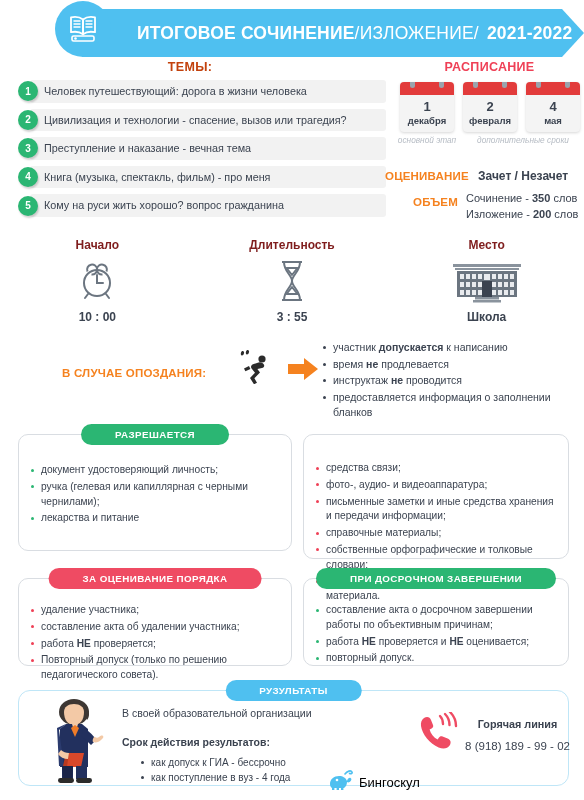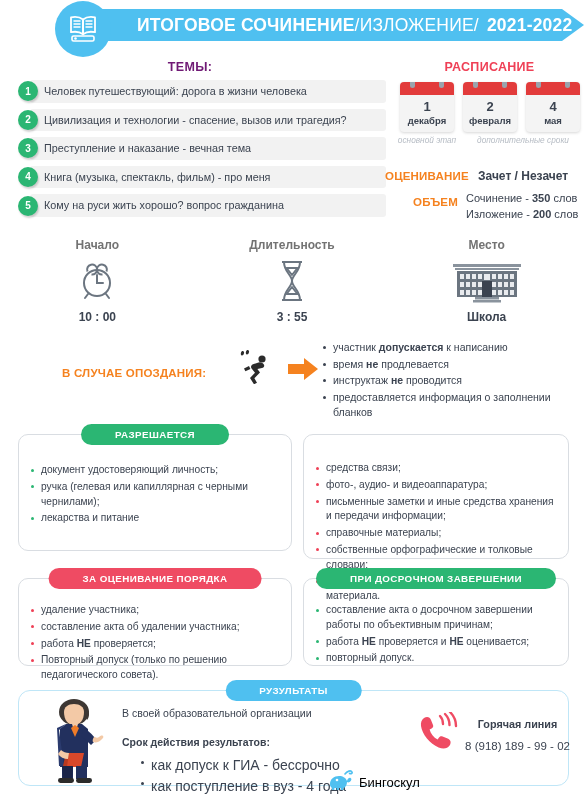--- a/index.html
+++ b/index.html
@@ -9,40 +9,40 @@
     font-family: "Liberation Sans", "DejaVu Sans", sans-serif;
     color: #3b4350;
     overflow: hidden;
     position: relative;
   }
 
   
   .header { position: relative; height: 58px; }
   .banner {
     position: absolute; left: 82px; top: 9px;
-    width: 502px; height: 32px;
+    width: 502px; height: 48px;
     background: #4fc0f0;
     display: flex; align-items: center;
     padding-left: 55px;
     clip-path: polygon(0 0, calc(100% - 22px) 0, 100% 50%, calc(100% - 22px) 100%, 0 100%);
   }
   .banner-text { color: #fff; font-size: 17.5px; letter-spacing: .2px; white-space: nowrap; }
   .banner-text .b { font-weight: bold; }
   .banner-text .l { font-weight: normal; }
   .logo-circle {
     position: absolute; left: 55px; top: 1px;
     width: 56px; height: 56px; border-radius: 50%;
     background: #4fc0f0;
     display: flex; align-items: center; justify-content: center;
   }
 
   
   .themes-head {
     position: absolute; left: 0; top: 60px; width: 380px;
-    text-align: center; color: #701a75; font-weight: bold; font-size: 12.5px;
+    text-align: center; color: #c2410c; font-weight: bold; font-size: 12.5px;
     letter-spacing: .3px;
   }
   .themes-list { position: absolute; left: 18px; top: 80px; width: 368px; }
   .theme-row { display: flex; align-items: center; margin-bottom: 6px; min-height: 22px; }
   .theme-num {
     width: 20px; height: 20px; min-width: 20px; border-radius: 50%;
     background: #2bb673; color: #fff; font-size: 10px; font-weight: bold;
     display: flex; align-items: center; justify-content: center;
     box-shadow: 1px 2px 2px rgba(0,0,0,.18);
     position: relative; z-index: 2;
@@ -94,21 +94,21 @@
   }
   .obem-value {
     position: absolute; left: 466px; top: 191px; font-size: 11px; line-height: 1.45;
     color: #3b4350; white-space: nowrap;
   }
   .obem-value b { font-weight: bold; }
 
   
   .strip { position: absolute; top: 238px; left: 0; width: 584px; display: flex; }
   .strip-col { flex: 1; text-align: center; }
-  .strip-title { color: #737373; font-weight: bold; font-size: 12px; margin-bottom: 4px; }
+  .strip-title { color: #7f1d1d; font-weight: bold; font-size: 12px; margin-bottom: 4px; }
   .strip-icon { height: 50px; display: flex; align-items: center; justify-content: center; }
   .strip-val { font-weight: bold; font-size: 12px; color: #3b4350; margin-top: 4px; }
 
   
   .late-label {
     position: absolute; left: 62px; top: 367px; color: #f5821f;
     font-weight: bold; font-size: 11.5px; letter-spacing: .2px;
   }
   .late-run { position: absolute; left: 238px; top: 348px; }
   .late-arrow { position: absolute; left: 288px; top: 358px; }
@@ -160,21 +160,21 @@
   #panel-results {
     left: 18px; top: 690px; width: 551px; height: 96px;
     border: 1px solid #bfe6f7; border-radius: 12px;
   }
   .res-person { position: absolute; left: 36px; top: 698px; }
   .res-line1 { position: absolute; left: 122px; top: 707px; font-size: 10.5px; color: #3b4350; }
   .res-line2 { position: absolute; left: 122px; top: 736px; font-size: 10.5px; font-weight: bold; color: #3b4350; }
   .res-list { position: absolute; left: 140px; top: 755px; }
   .res-list li {
     list-style: none; position: relative; padding-left: 11px;
-    font-size: 14px; line-height: 1.5; color: #3b4350;
+    font-size: 10px; line-height: 1.5; color: #3b4350;
   }
   .res-list li::before {
     content: ""; position: absolute; left: 1px; top: 6px;
     width: 3px; height: 3px; border-radius: 50%; background: #3b4350;
   }
   .hotline-icon { position: absolute; left: 418px; top: 712px; }
   .hotline-title {
     position: absolute; left: 455px; top: 718px; width: 125px; text-align: center;
     font-size: 10.8px; font-weight: bold; color: #3b4350;
   }

